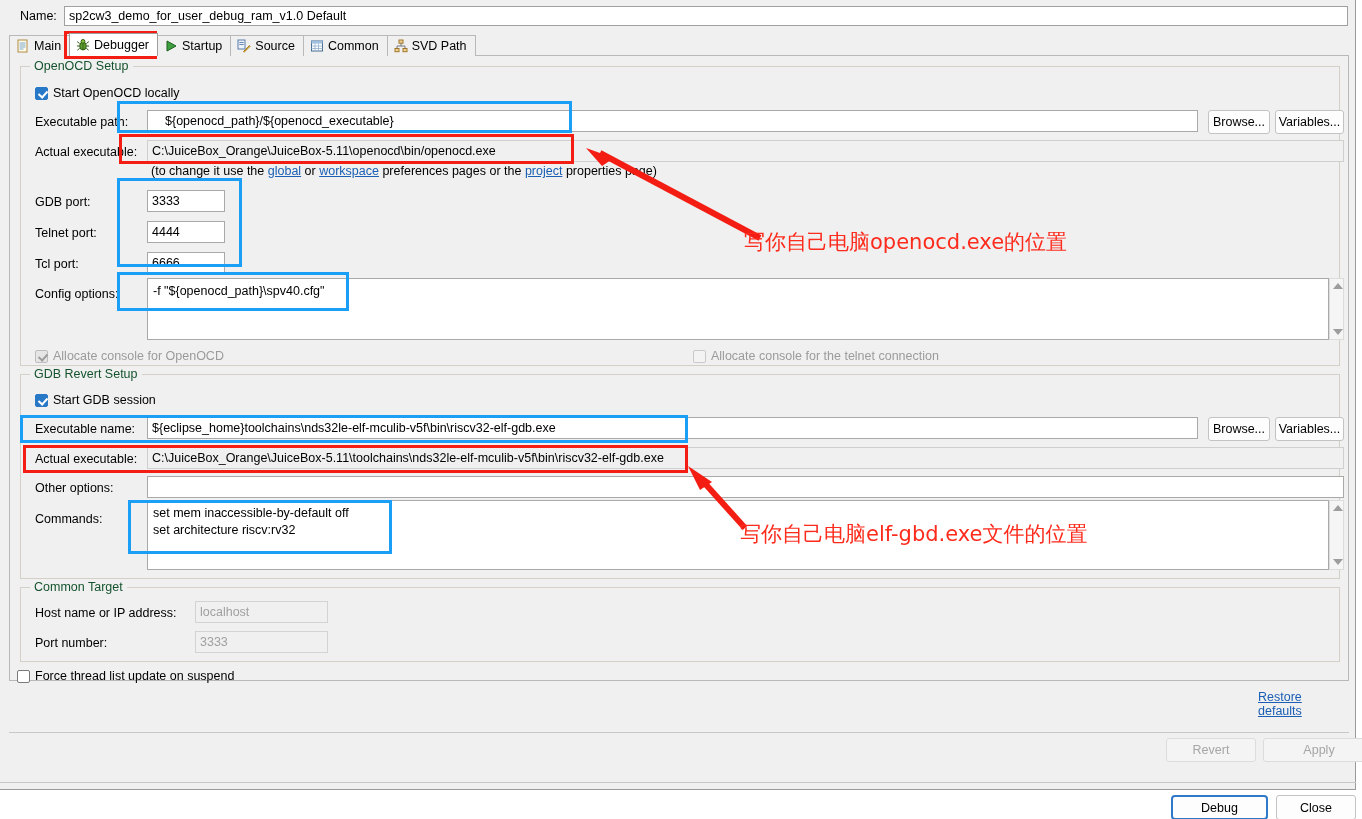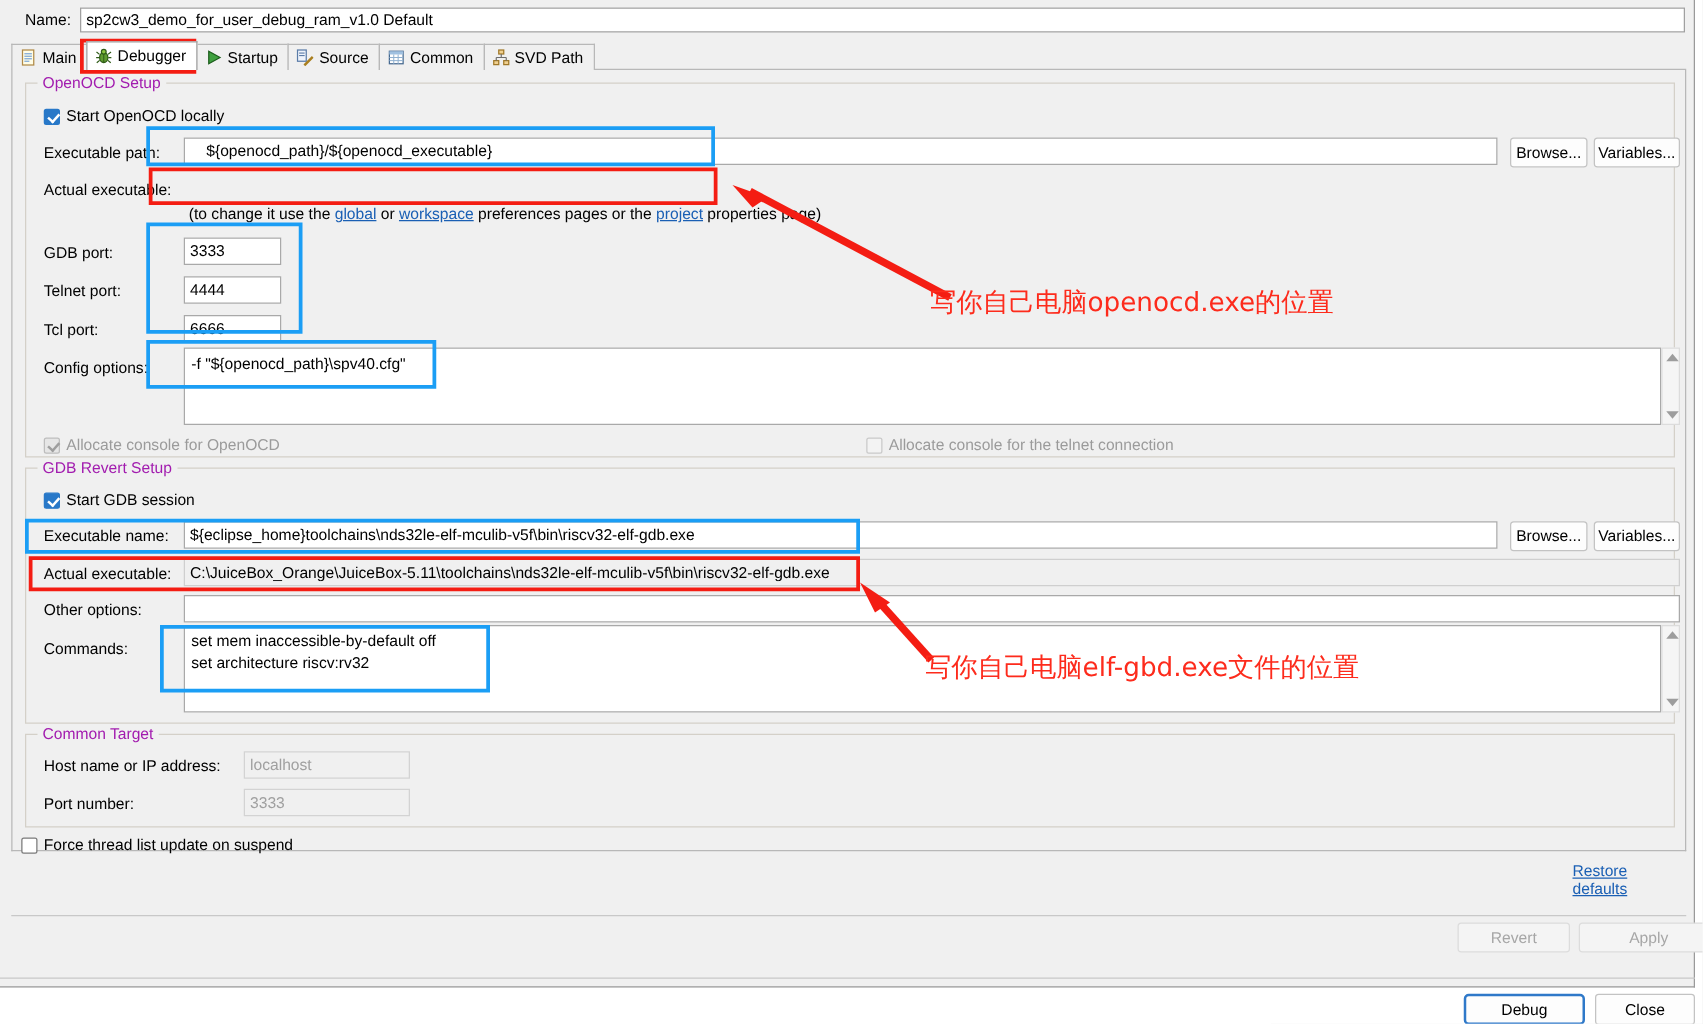--- a/index.html
+++ b/index.html
@@ -54,21 +54,21 @@
   .tab-icon{width:14px;height:14px;display:inline-block;position:relative;flex:0 0 14px;}
   
   .panel{
     position:absolute;left:9px;top:56px;width:1340px;height:625px;
     background:#f0f0f0;border:1px solid #b8b8b8;border-top:none;box-sizing:border-box;
   }
   .group{
     position:absolute;border:1px solid #d4d0c8;box-sizing:border-box;
   }
   .group > .gtitle{
-    position:absolute;top:-8px;left:9px;background:#f0f0f0;padding:0 4px;font-size:12.5px;color:#a21caf;
+    position:absolute;top:-8px;left:9px;background:#f0f0f0;padding:0 4px;font-size:12.5px;color:#14532d;
   }
   .lbl{position:absolute;font-size:12.5px;color:#000;white-space:nowrap;}
   input.txt{
     position:absolute;box-sizing:border-box;
     background:#ffffff;border:1px solid #a9a9a9;
     font-family:"Liberation Sans", sans-serif;font-size:12.5px;
     padding:1px 4px;color:#000;outline:none;height:22px;
   }
   input.txt.ro{background:#f0f0f0;border:1px solid #cfcfcf;color:#000;}
   input.txt.dis{background:#f0f0f0;border:1px solid #d3d3d3;color:#a0a0a0;}
@@ -225,20 +225,21 @@
       <span class="lbl" style="left:14px;top:48px;">Executable path:</span>
       <input class="txt" style="left: 126px; top: 43px; width: 1051px; padding-left: 17px;" value="${openocd_path}/${openocd_executable}">
       <div class="btn" style="left:1187px;top:43px;width:62px;">
           <span>Browse...</span>
         </div>
       <div class="btn" style="left:1254px;top:43px;width:69px;">
           <span>Variables...</span>
         </div>
 
       <span class="lbl" style="left:14px;top:78px;">Actual executable:</span>
+      <input class="txt ro" style="left: 126px; top: 73px; width: 1197px;" readonly="" value="C:\JuiceBox_Orange\JuiceBox-5.11\openocd\bin/openocd.exe">
 
       <div class="hint" style="left:130px;top:97px;">
         <span>(to change it use the </span><span class="link">global</span><span> or </span><span class="link">workspace</span><span> preferences pages or the </span><span class="link">project</span><span> properties page)</span>
       </div>
 
       <span class="lbl" style="left:14px;top:128px;">GDB port:</span>
       <input class="txt" style="left: 126px; top: 123px; width: 78px;" value="3333">
 
       <span class="lbl" style="left:14px;top:159px;">Telnet port:</span>
       <input class="txt" style="left: 126px; top: 154px; width: 78px;" value="4444">

